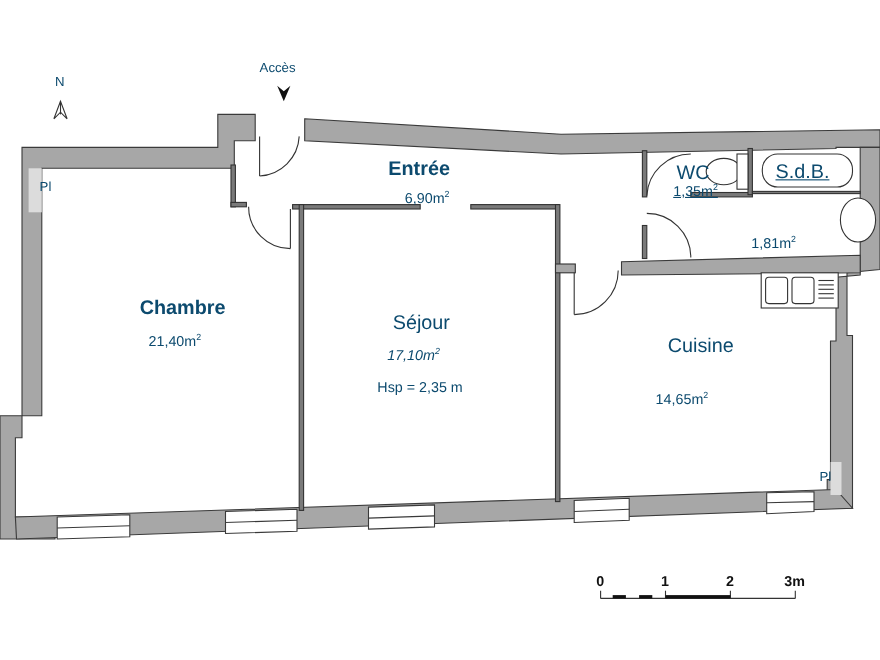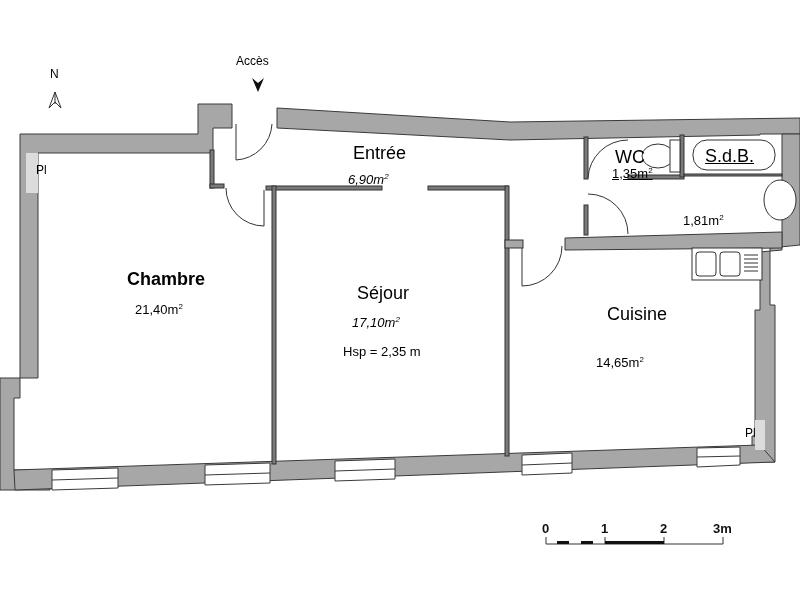--- a/index.html
+++ b/index.html
@@ -1,18 +1,18 @@
 <!DOCTYPE html>
 <html><head>
 <meta charset="utf-8">
 <style>
   html,body{margin:0;padding:0;background:#fff;}
   body{width:800px;height:600px;position:relative;overflow:hidden;font-family:"Liberation Sans",sans-serif;}
   svg{position:absolute;left:0;top:0;}
-  .lbl{position:absolute;color:#000000;white-space:nowrap;}
+  .lbl{position:absolute;color:#0c4a6e;white-space:nowrap;}
   .room{font-size:18px;}
   .area{font-size:13px;}
   .area sup{font-size:8px;}
   .small{font-size:12px;}
   .scale-tick{position:absolute;font-size:13px;font-weight:bold;color:#111;}
 </style>
 </head>
 <body>
 
 <svg width="800" height="600" viewBox="0 0 800 600">
@@ -111,22 +111,22 @@
     <line x1="546" y1="544" x2="723" y2="544" stroke="#333"></line>
     <rect x="605" y="541" width="59" height="3" fill="#111"></rect>
     <rect x="557" y="541" width="12" height="3" fill="#111"></rect>
     <rect x="581" y="541" width="12" height="3" fill="#111"></rect>
   </g>
 </svg>
 
 <span class="lbl small" style="left:50px;top:67px;">N</span>
 <span class="lbl small" style="left:236px;top:54px;">Accès</span>
 
-<span class="lbl room" style="left:353px;top:143px;">Entrée</span>
-<span class="lbl area" style="left:348px;top:172px;font-style:italic;"><span>6,90m</span><sup>2</sup></span>
+<span class="lbl room" style="left:353px;top:143px;font-weight:bold;">Entrée</span>
+<span class="lbl area" style="left:368px;top:172px;"><span>6,90m</span><sup>2</sup></span>
 
 <span class="lbl room" style="left:615px;top:147px;">WC</span>
 <span class="lbl area" style="left:612px;top:166px;text-decoration:underline;"><span>1,35m</span><sup>2</sup></span>
 
 <span class="lbl room" style="left:705px;top:146px;text-decoration:underline;">S.d.B.</span>
 <span class="lbl area" style="left:683px;top:213px;"><span>1,81m</span><sup>2</sup></span>
 
 <span class="lbl room" style="left:127px;top:269px;font-weight:bold;">Chambre</span>
 <span class="lbl area" style="left:135px;top:302px;"><span>21,40m</span><sup>2</sup></span>
 

